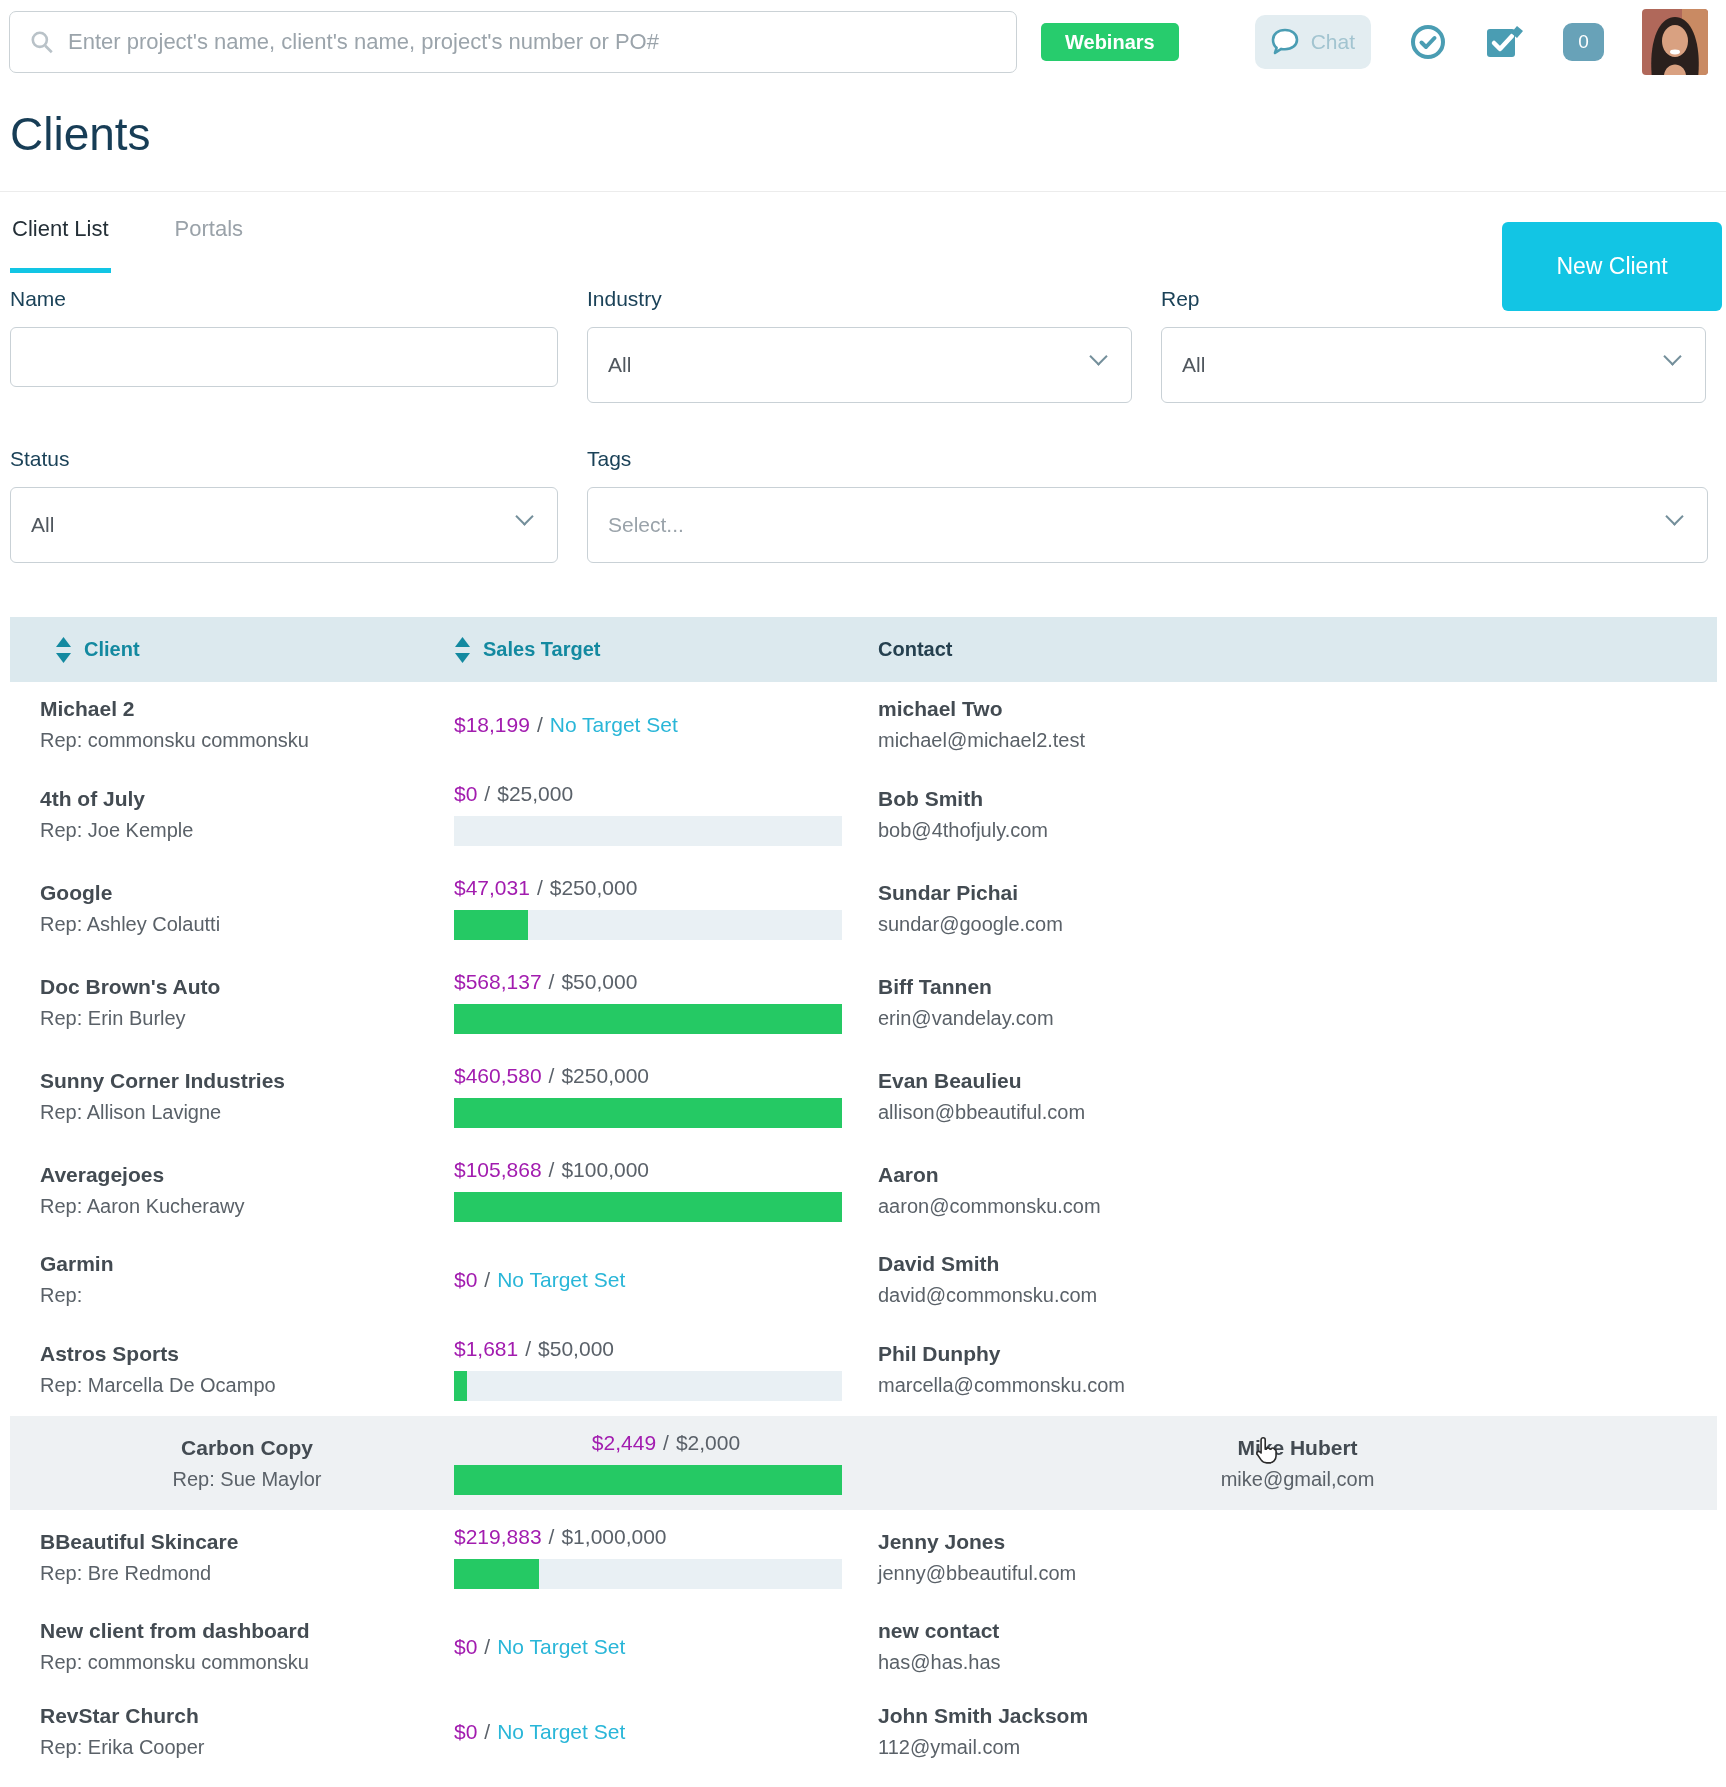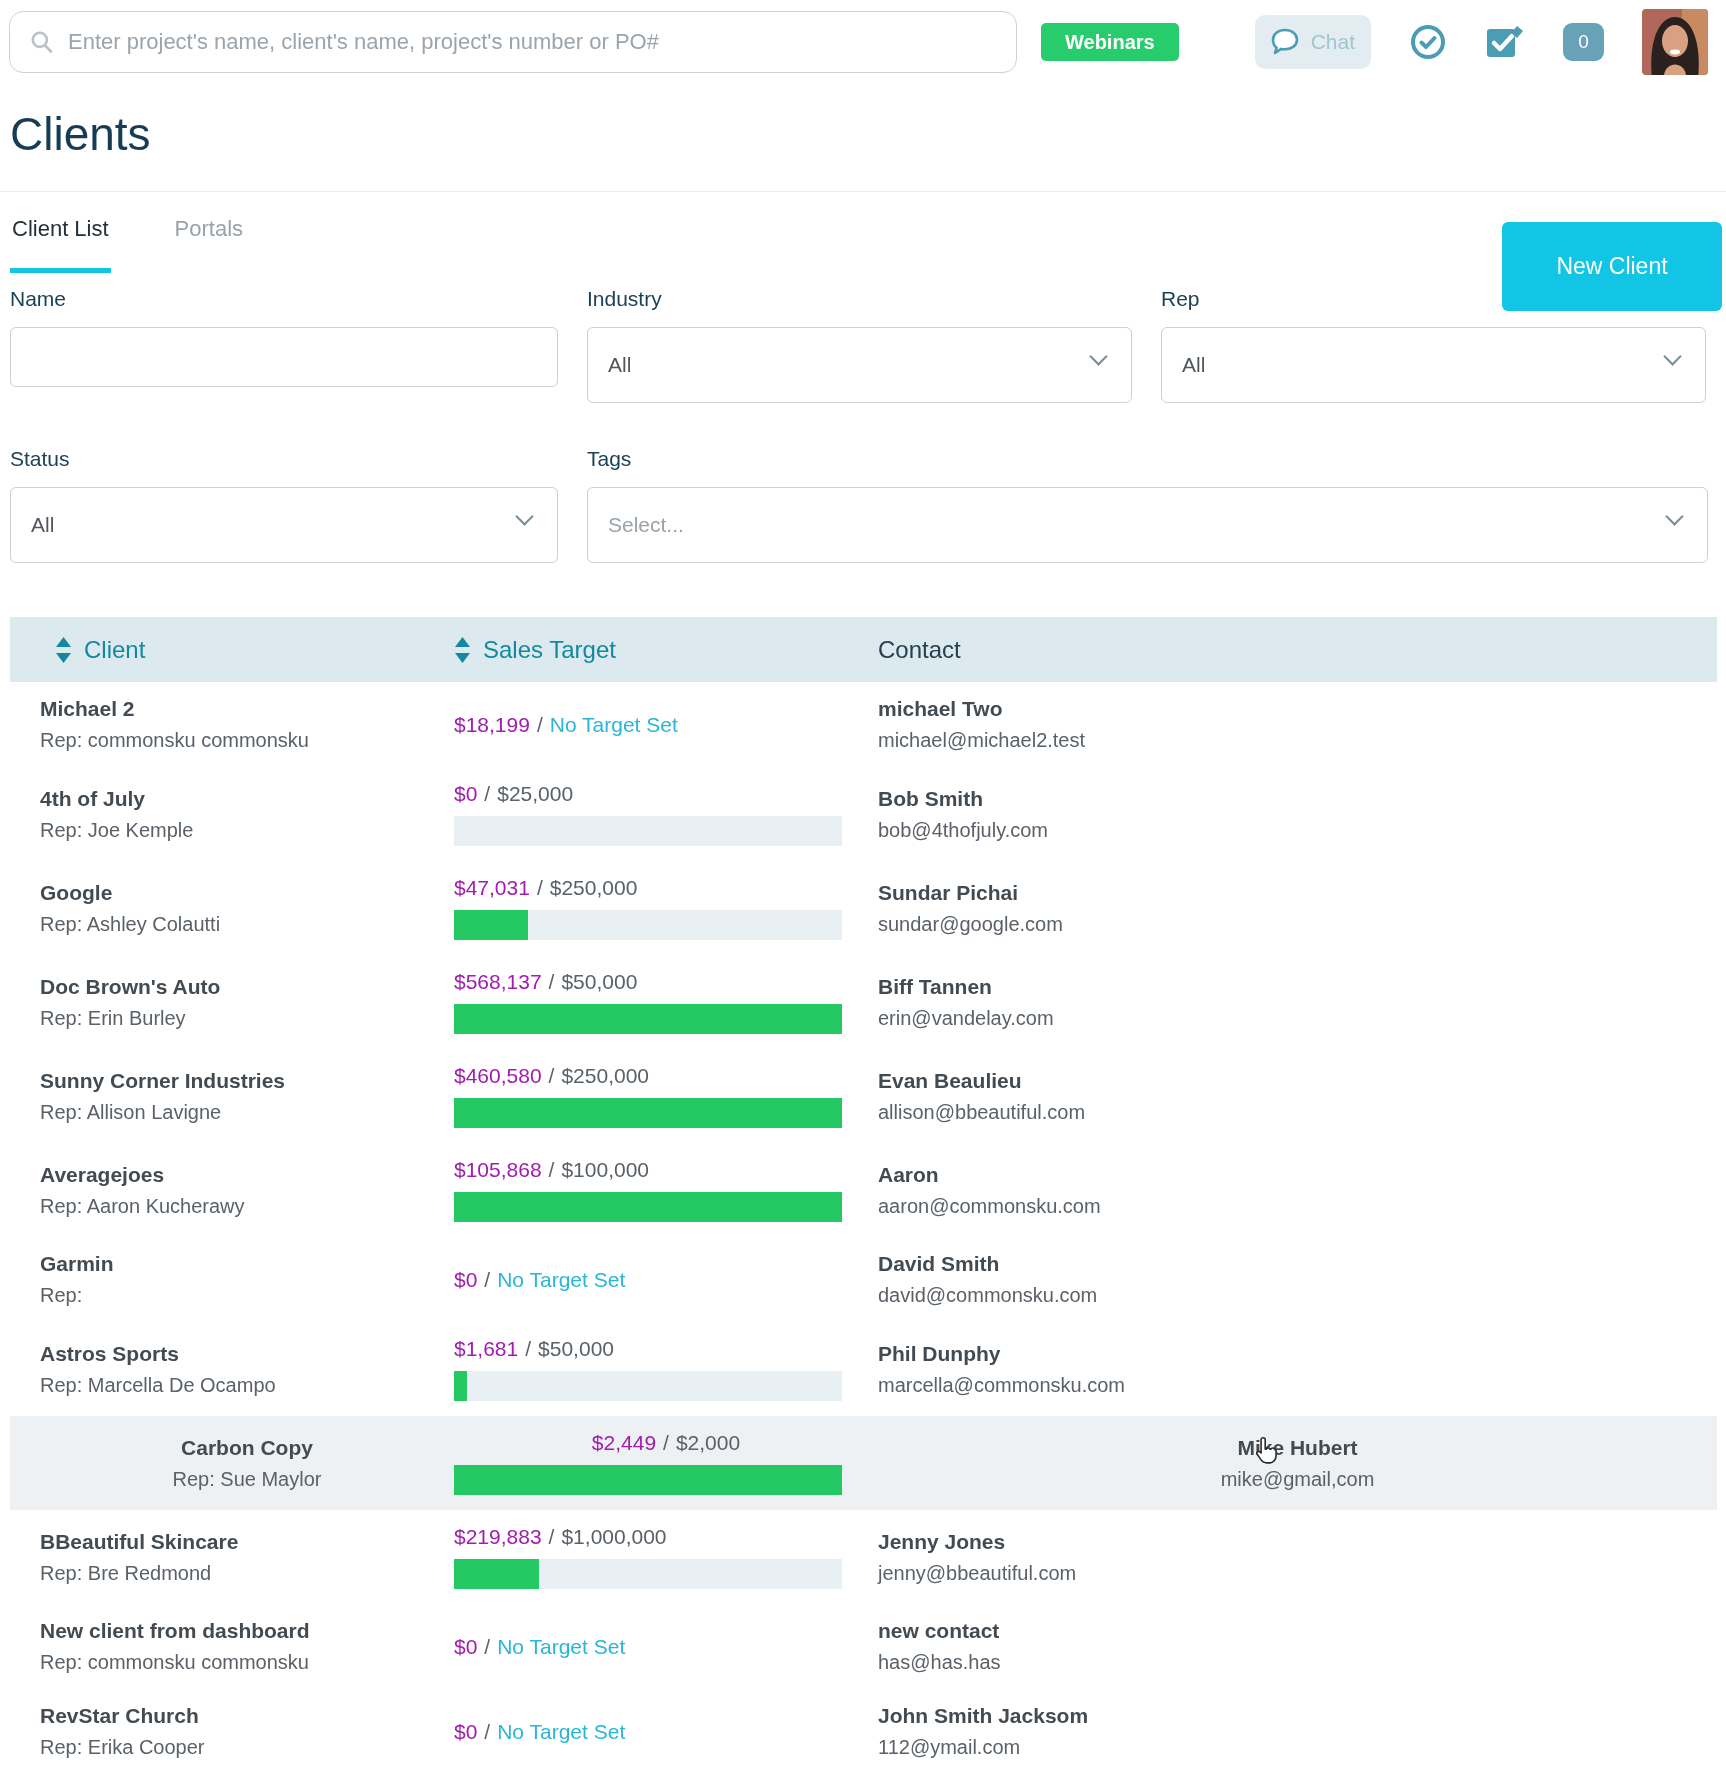--- a/index.html
+++ b/index.html
@@ -8,21 +8,21 @@
     width: 1726px; min-height: 1787px; margin: 0 auto;
     font-family: "Liberation Sans", sans-serif;
     color: #434b52; position: relative;
   }
   .app { position: relative; width: 1726px; }
 
   
   .topbar { display:flex; align-items:center; padding: 9px 18px 6px 9px; }
   .search-wrap { position: relative; width: 1008px; height: 62px; }
   .search-wrap input {
-    width:100%; height:100%; border:1px solid #cbd2d6; border-radius:14px;
+    width:100%; height:100%; border:1px solid #cbd2d6; border-radius:7px;
     padding: 0 20px 0 58px; font-size:22px; color:#50575e;
     font-family:"Liberation Sans",sans-serif; outline:none;
   }
   .search-wrap input::placeholder { color:#9ba4ab; }
   .search-icon { position:absolute; left:20px; top:18px; width:26px; height:26px; }
   .btn-webinars {
     margin-left:24px; height:38px; padding:0 24px; background:#27cc6d; border:none;
     border-radius:5px; color:#fff; font-weight:bold; font-size:20px; cursor:pointer;
     font-family:"Liberation Sans",sans-serif;
   }
@@ -73,21 +73,21 @@
     position:absolute; right:26px; top:22px; width:13px; height:13px;
     border-right:2px solid #748f9b; border-bottom:2px solid #748f9b; transform:rotate(45deg);
   }
 
   
   .table { margin: 54px 9px 0 10px; }
   .thead {
     display:grid; grid-template-columns: 444px 424px 1fr; background:#dce9ee;
     height:65px; align-items:center;
   }
-  .th { display:flex; align-items:center; gap:12px; font-size:24px; font-weight:normal; }
+  .th { display:flex; align-items:center; gap:12px; font-size:20px; font-weight:bold; }
   .th.sortable { color:#1389a0; cursor:pointer; }
   .th-client { padding-left:45px; }
   .th-contact { color:#25404f; }
   .trow {
     display:grid; grid-template-columns: 444px 424px 1fr; padding:15px 0; align-items:stretch;
   }
   .trow.highlight { background:#eef1f3;text-align:center; }
   .cell-client { padding-left:30px; display:flex; flex-direction:column; justify-content:center; }
   .client-name { font-size:21px; font-weight:bold; color:#434b52; cursor:pointer; }
   .client-rep { font-size:20px; color:#5a6168; margin-top:8px; }

